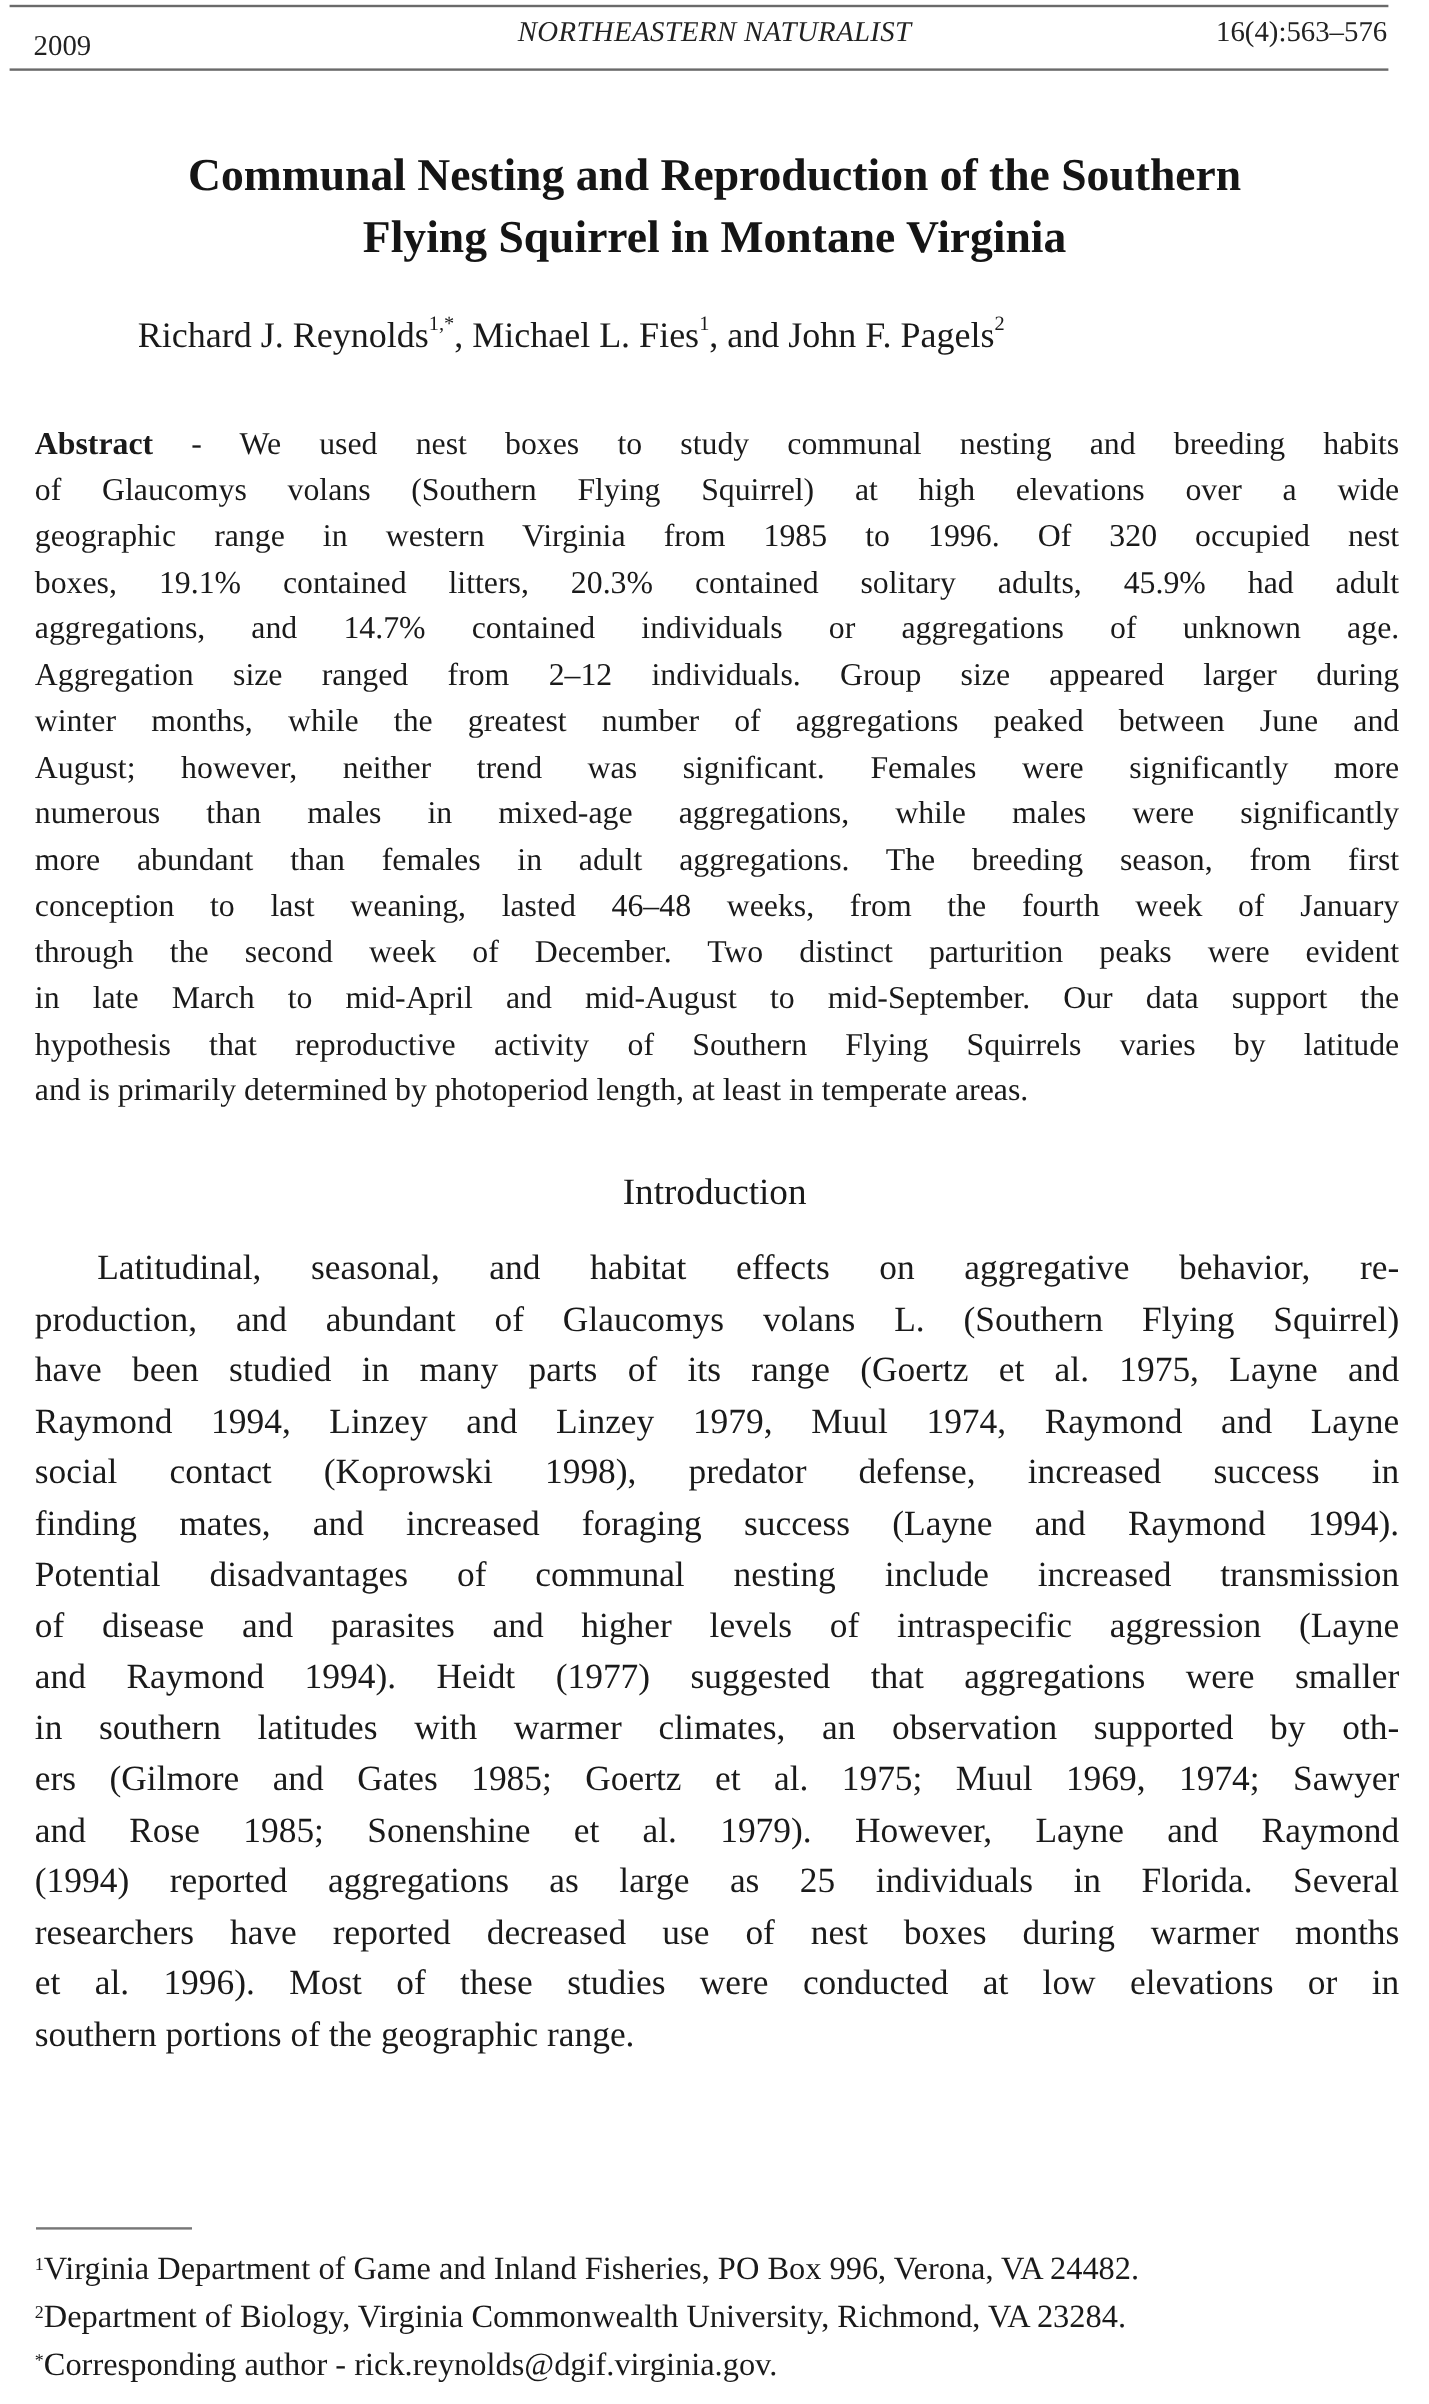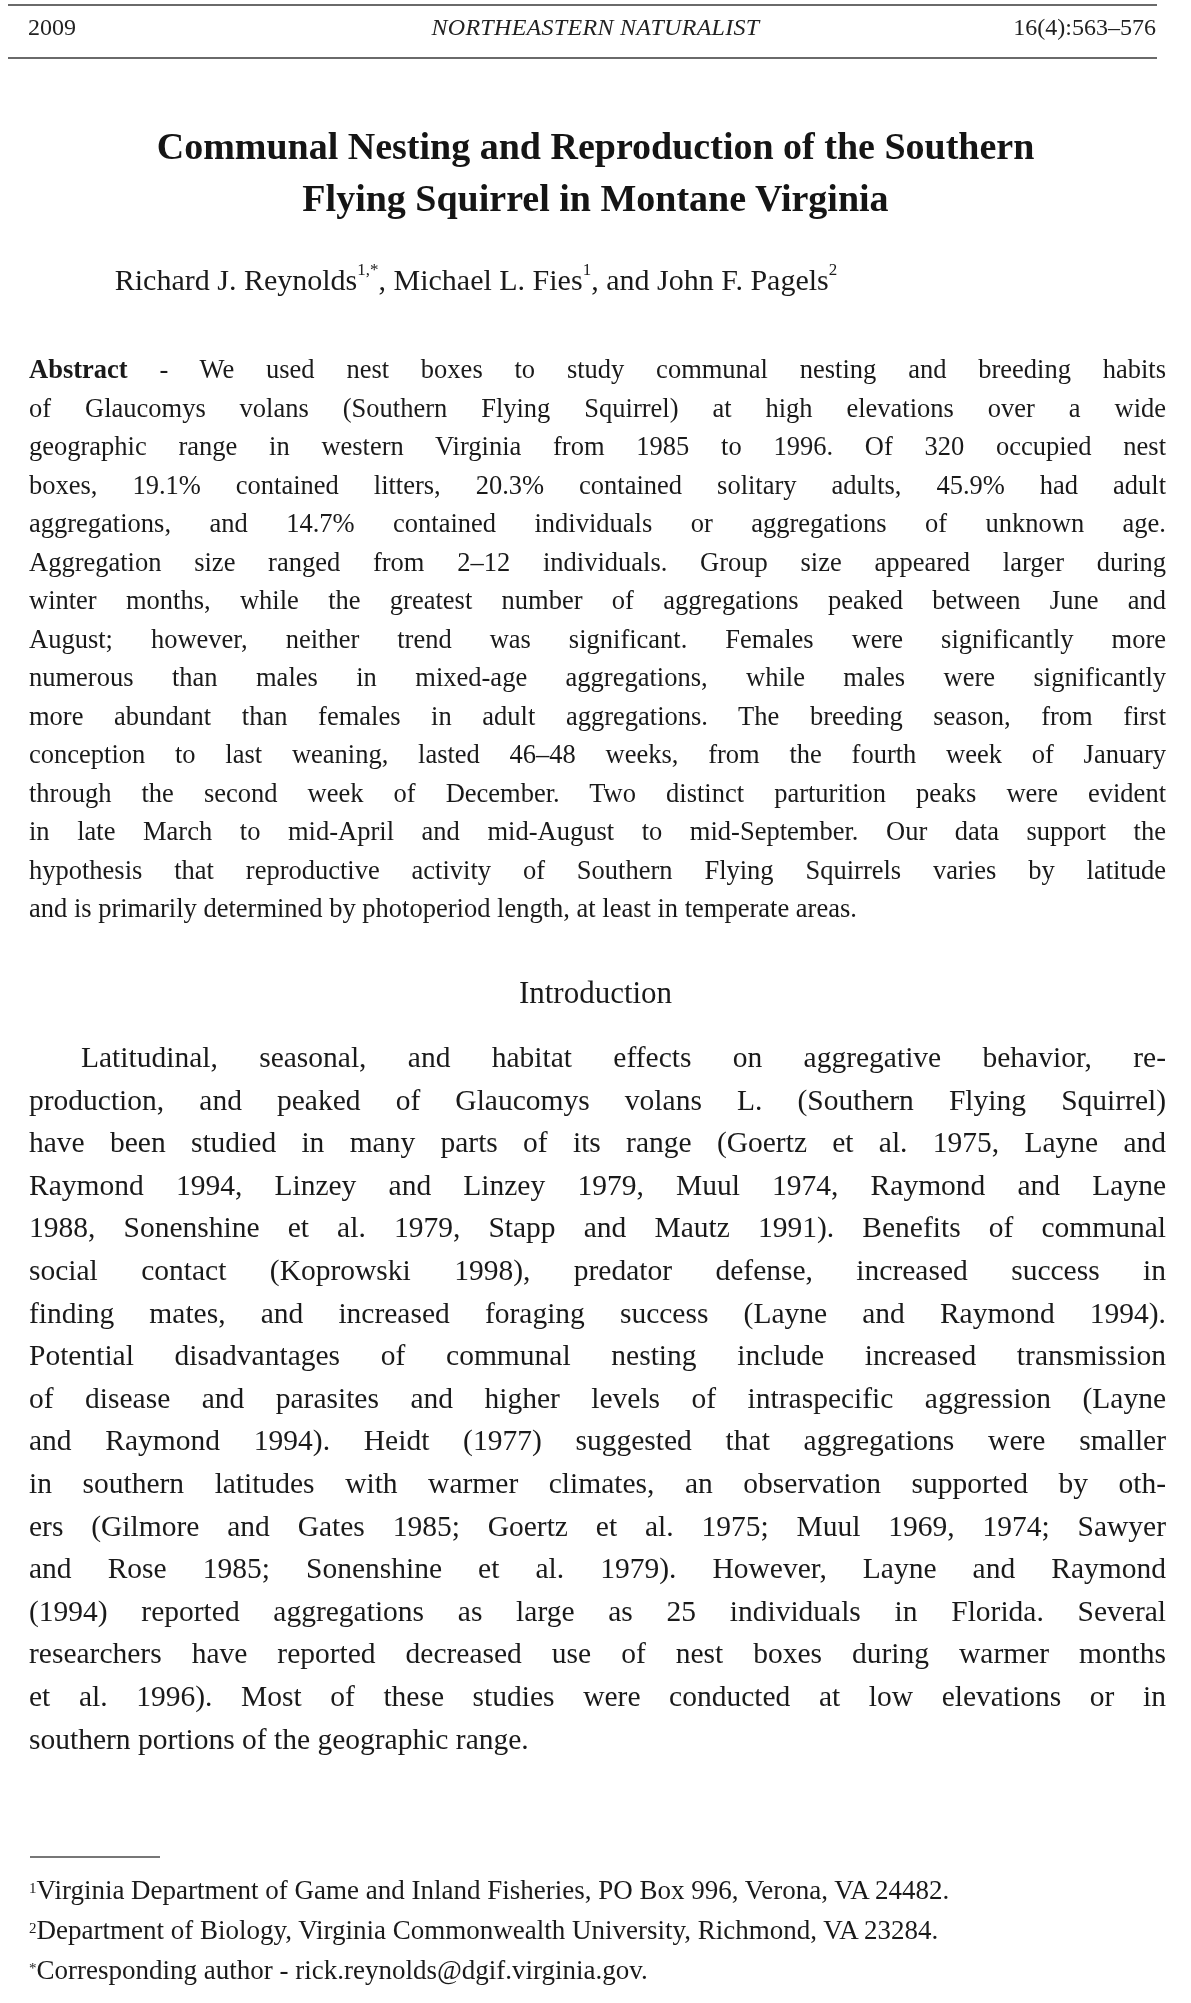--- a/index.html
+++ b/index.html
@@ -4,21 +4,21 @@
 <style>
   html, body { margin: 0; padding: 0; background: #ffffff; }
   body {
     width: 1191px; height: 2003px; position: relative; overflow: hidden;
     font-family: "Liberation Serif", "DejaVu Serif", serif; color: #1a1a1a;
   }
   .rule { position: absolute; left: 8px; width: 1149px; height: 2px; background: #6a6a6a; }
   .rule.top { top: 4px; }
   .rule.bot { top: 57px; }
   .hdr { position: absolute; top: 14px; font-size: 24px; color: #222; }
-  .hdr.year { left: 28px; }
+  .hdr.year { left: 28px; margin-top: 12px; }
   .hdr.journal { left: 0; width: 1191px; text-align: center; font-style: italic; letter-spacing: 0.3px; }
   .hdr.vol { right: 35px; }
 
   .title { position: absolute; left: 0; width: 1191px; text-align: center; font-weight: bold;
     font-size: 38px; line-height: 52px; top: 120px; color: #151515; }
   .authors { position: absolute; left: 0; width: 952px; text-align: center; font-size: 30px; top: 263px; color: #1a1a1a; }
   .authors sup { font-size: 17px; vertical-align: top; position: relative; top: -3px; }
 
   .block { position: absolute; left: 29px; width: 1137px; }
   .line { display: block; text-align: justify; text-align-last: justify; white-space: nowrap; overflow: visible; }
@@ -68,24 +68,23 @@
     <div class="line"><span>conception to last weaning, lasted 46–48 weeks, from the fourth week of January</span></div>
     <div class="line"><span>through the second week of December. Two distinct parturition peaks were evident</span></div>
     <div class="line"><span>in late March to mid-April and mid-August to mid-September. Our data support the</span></div>
     <div class="line"><span>hypothesis that reproductive activity of Southern Flying Squirrels varies by latitude</span></div>
     <div class="line last"><span>and is primarily determined by photoperiod length, at least in temperate areas.</span></div>
   </div>
 
 <div class="sec-head">Introduction</div>
 <div class="block intro" id="intro">
     <div class="line indent"><span>Latitudinal, seasonal, and habitat effects on aggregative behavior, re-</span></div>
-    <div class="line"><span>production, and peaked of </span><span class="i">Glaucomys volans</span><span> L. (Southern Flying Squirrel)</span></div>
+    <div class="line"><span>production, and abundant of </span><span class="i">Glaucomys volans</span><span> L. (Southern Flying Squirrel)</span></div>
     <div class="line"><span>have been studied in many parts of its range (Goertz et al. 1975, Layne and</span></div>
     <div class="line"><span>Raymond 1994, Linzey and Linzey 1979, Muul 1974, Raymond and Layne</span></div>
-    <div class="line"><span>1988, Sonenshine et al. 1979, Stapp and Mautz 1991). Benefits of communal</span></div>
     <div class="line"><span>social contact (Koprowski 1998), predator defense, increased success in</span></div>
     <div class="line"><span>finding mates, and increased foraging success (Layne and Raymond 1994).</span></div>
     <div class="line"><span>Potential disadvantages of communal nesting include increased transmission</span></div>
     <div class="line"><span>of disease and parasites and higher levels of intraspecific aggression (Layne</span></div>
     <div class="line"><span>and Raymond 1994). Heidt (1977) suggested that aggregations were smaller</span></div>
     <div class="line"><span>in southern latitudes with warmer climates, an observation supported by oth-</span></div>
     <div class="line"><span>ers (Gilmore and Gates 1985; Goertz et al. 1975; Muul 1969, 1974; Sawyer</span></div>
     <div class="line"><span>and Rose 1985; Sonenshine et al. 1979). However, Layne and Raymond</span></div>
     <div class="line"><span>(1994) reported aggregations as large as 25 individuals in Florida. Several</span></div>
     <div class="line"><span>researchers have reported decreased use of nest boxes during warmer months</span></div>

